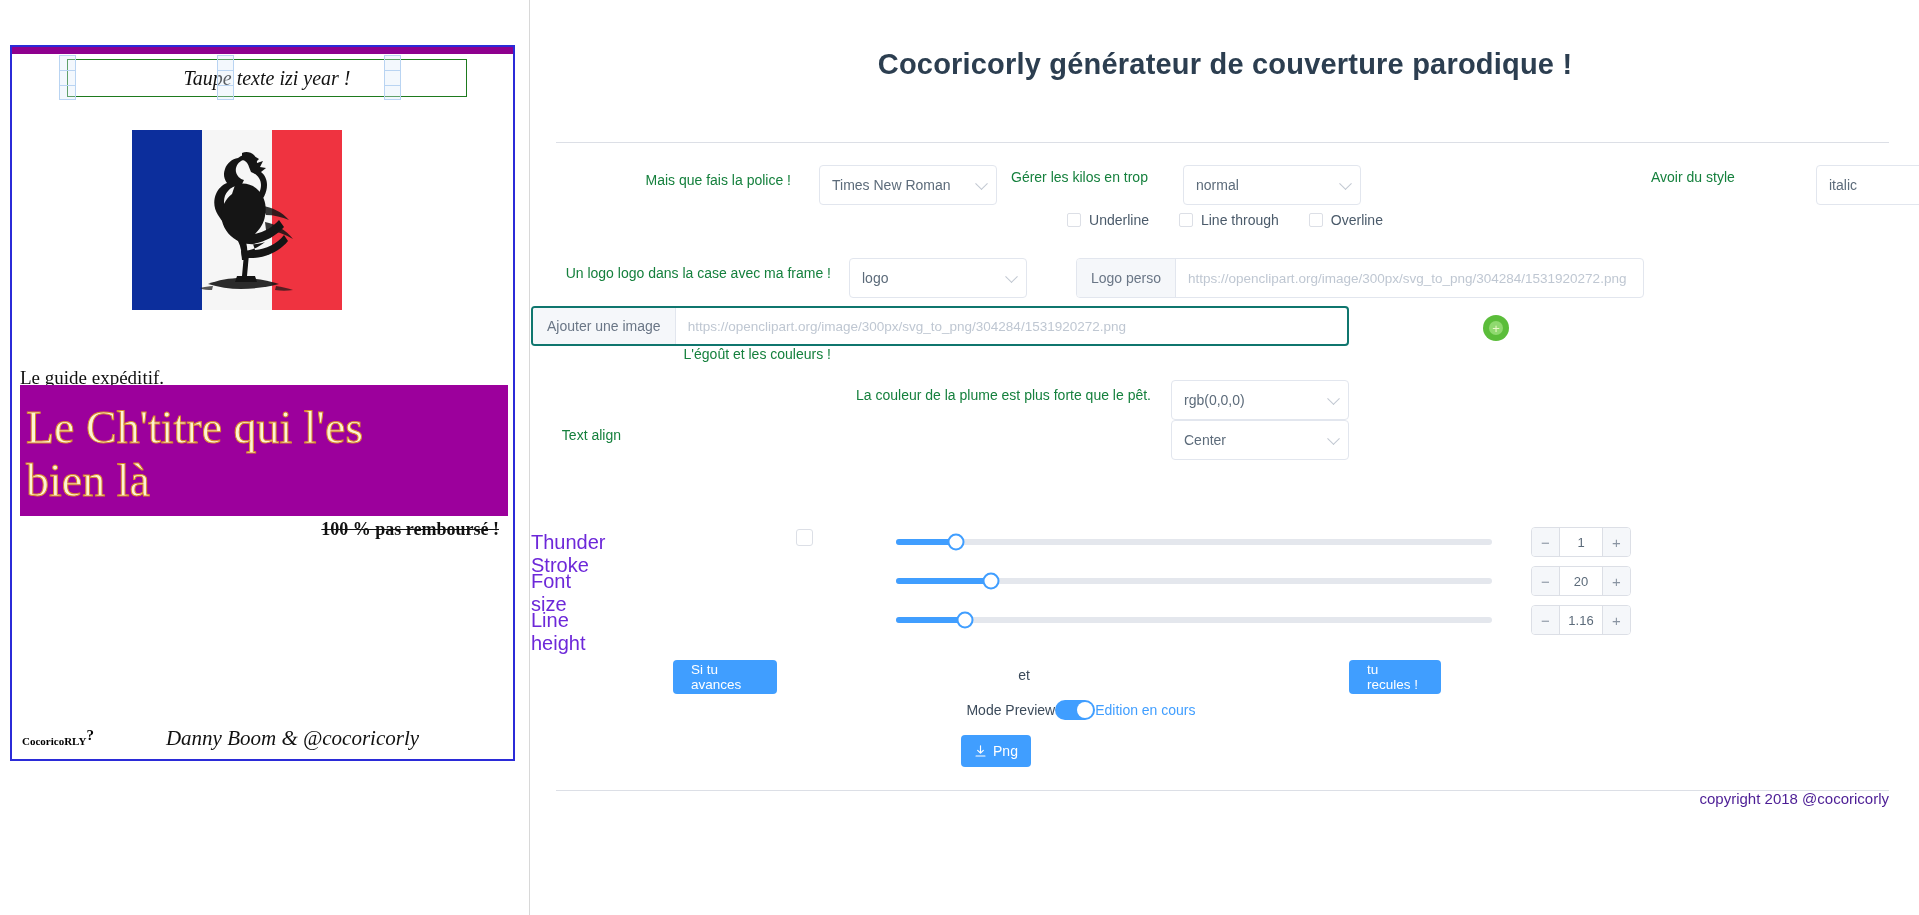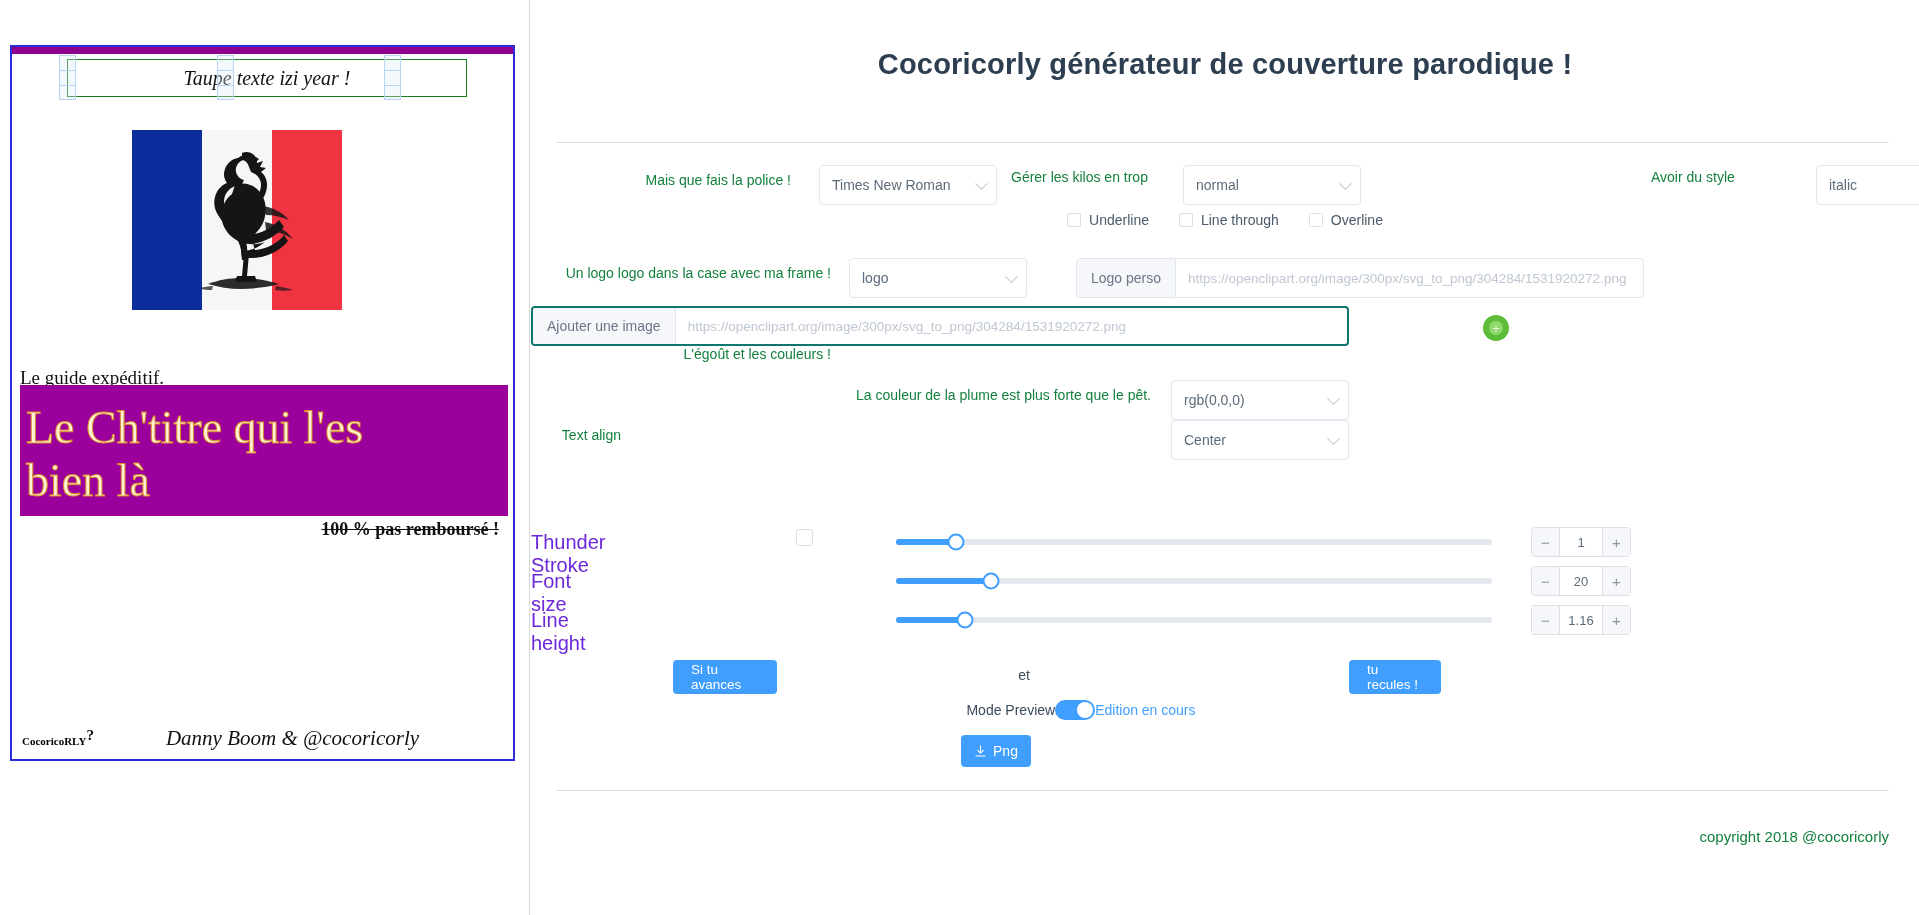--- a/index.html
+++ b/index.html
@@ -211,21 +211,21 @@
                  border-radius: 50%; background: #fff; }
   .t-state { font-size: 14px; color: #409eff; }
 
   .png-btn {
     position: absolute; left: 430px; top: 735px; width: 70px; height: 32px;
     border-radius: 4px; background: #409eff; color: #fff;
     display: flex; align-items: center; justify-content: center; gap: 6px; font-size: 14px;
   }
   .png-btn svg { display: block; }
   .footer {
-    position: absolute; right: 30px; top: 828px; font-size: 15px; color: #15803d;
+    position: absolute; right: 30px; top: 790px; font-size: 15px; color: #4c1d95;
   }
 </style>
 </head>
 <body>
 
 <div class="app">
 
   <div class="preview-col">
     <div class="cover-card">
 

